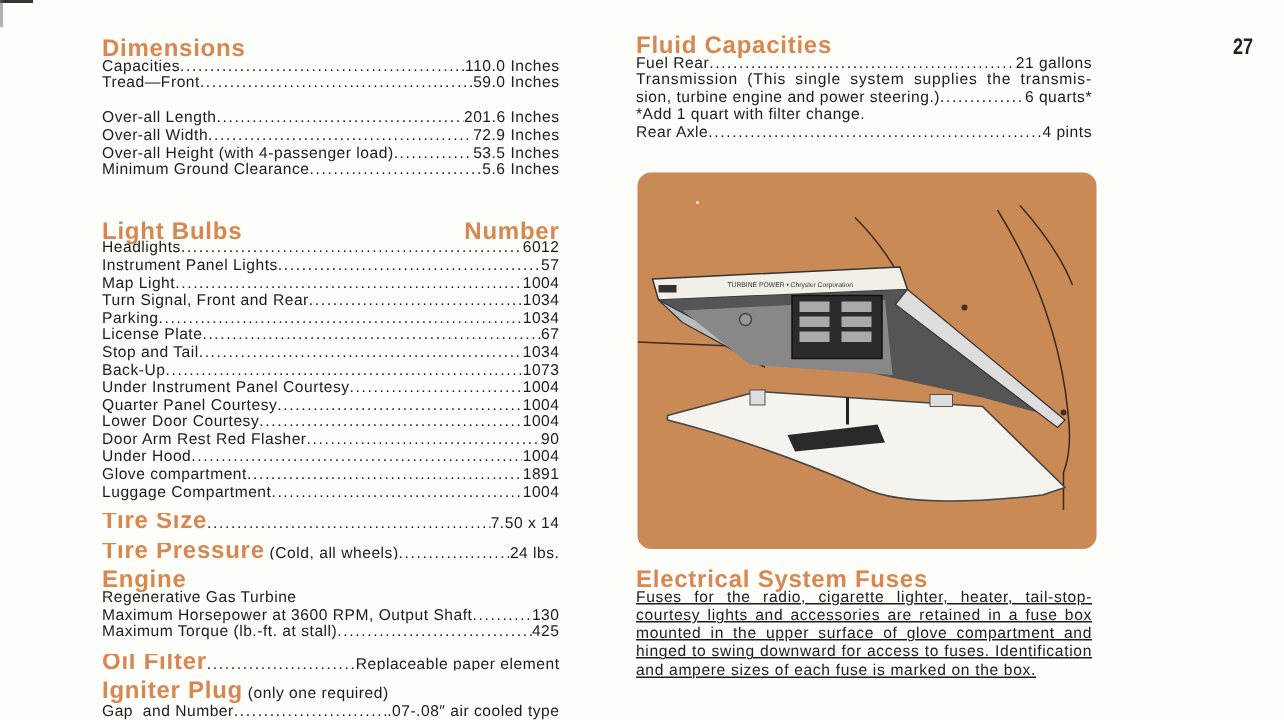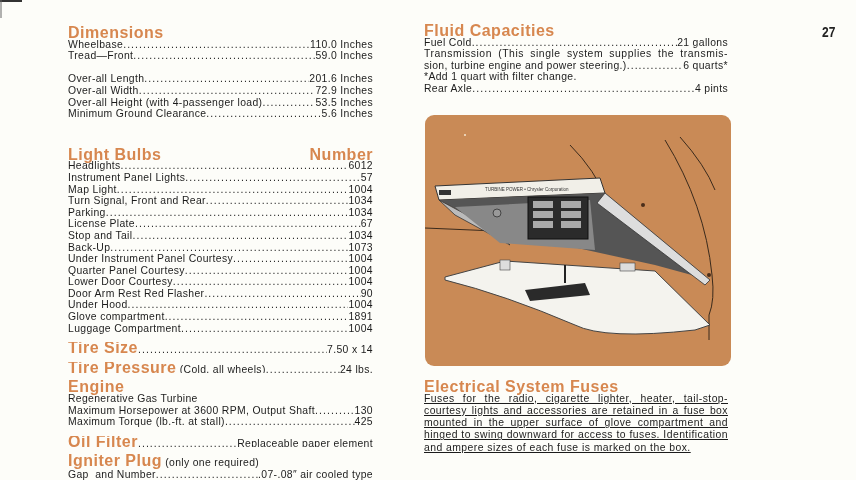--- a/index.html
+++ b/index.html
@@ -34,21 +34,21 @@
 </head>
 <body>
 
 <div class="corner-mark"></div>
 
 <div class="col left">
 
   <div class="heading">Dimensions</div>
   <div>
     <div class="row">
-        <span class="lbl">Wheelbase</span>
+        <span class="lbl">Capacities</span>
         <span class="dots"></span>
         <span class="val">110.0 Inches</span>
       </div>
     <div class="row">
         <span class="lbl">Tread—Front</span>
         <span class="dots"></span>
         <span class="val">59.0 Inches</span>
       </div>
     <div class="row">
         <span class="lbl indent">Rear</span>
@@ -206,21 +206,21 @@
   <div class="row">
       <span class="lbl" style="white-space:pre">Gap  and Number</span>
       <span class="dots"></span>
       <span class="val">.07-.08″ air cooled type</span>
     </div>
 </div>
 
 <div class="col right">
   <div class="heading">Fluid Capacities</div>
   <div class="row">
-      <span class="lbl">Fuel Cold</span>
+      <span class="lbl">Fuel Rear</span>
       <span class="dots"></span>
       <span class="val">21 gallons</span>
     </div>
   <div class="plain" style="text-align:justify;text-align-last:justify;letter-spacing:0.55px">Transmission (This single system supplies the transmis-</div>
   <div class="row">
       <span class="lbl">sion, turbine engine and power steering.)</span>
       <span class="dots"></span>
       <span class="val">6 quarts*</span>
     </div>
   <div class="plain">*Add 1 quart with filter change.</div>

